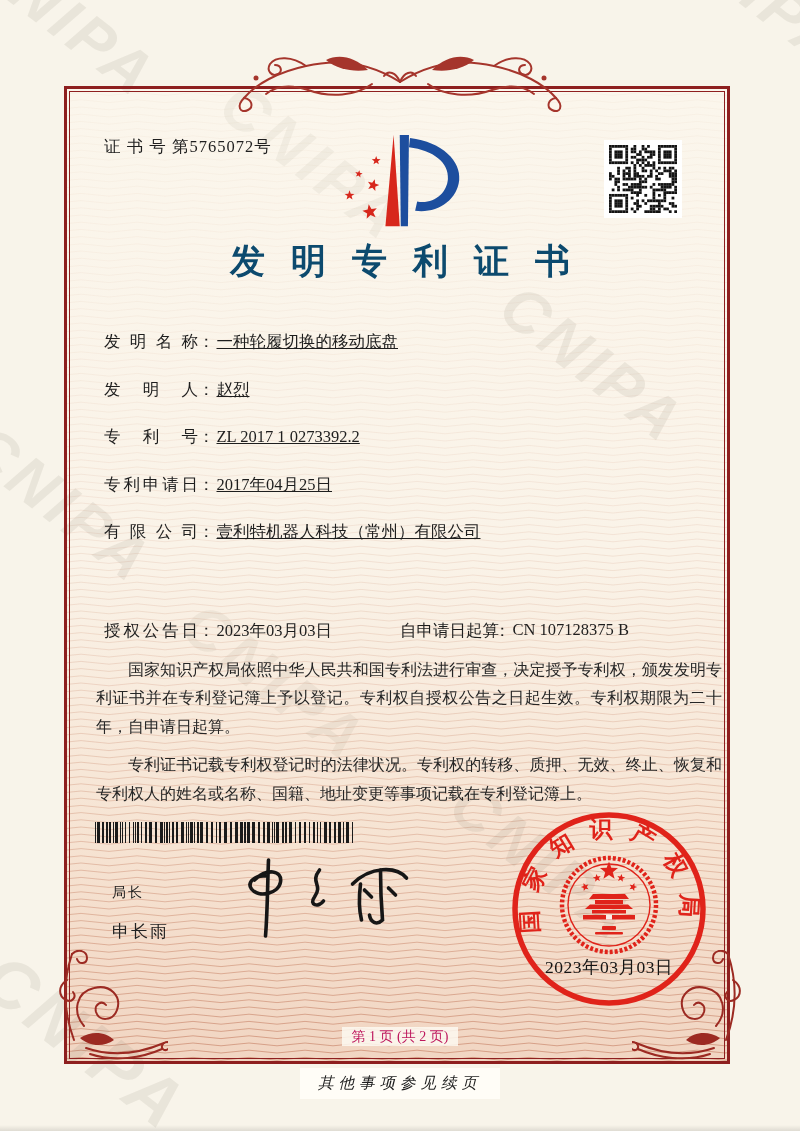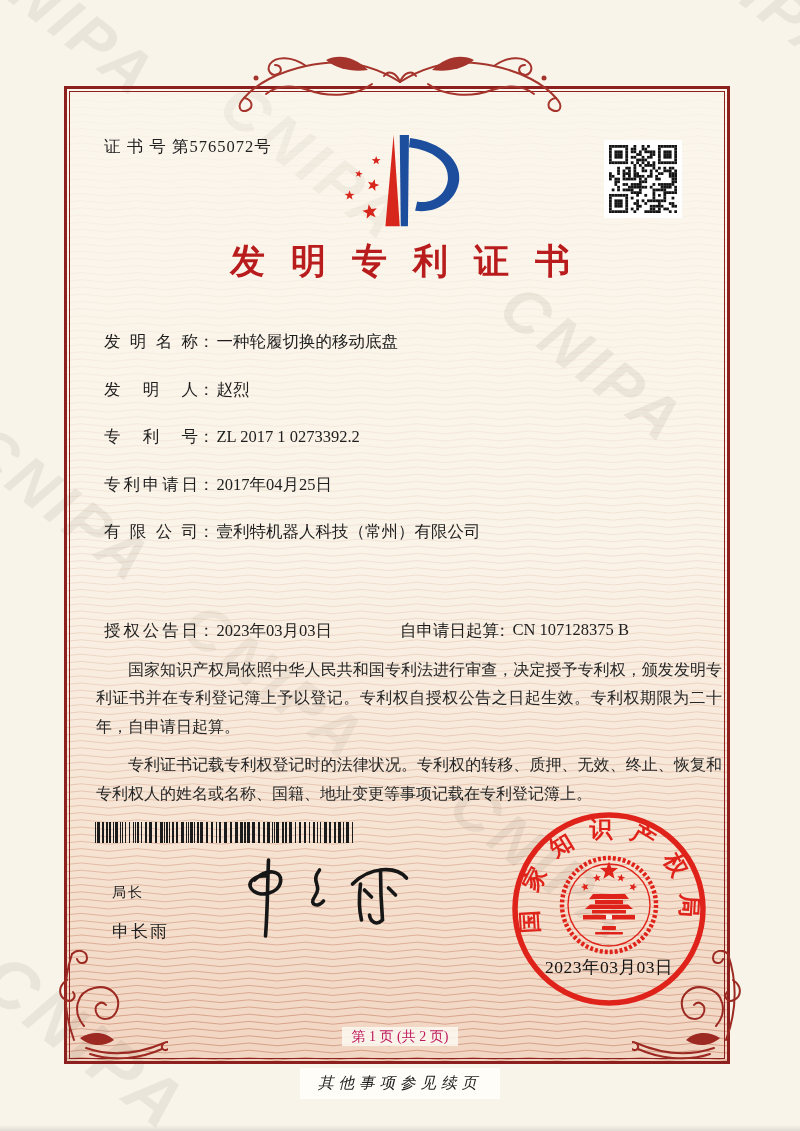--- a/index.html
+++ b/index.html
@@ -22,27 +22,27 @@
   .cert-border::before{content:"";position:absolute;inset:2px;border:1px solid #8e1f1f;}
   .flourish{position:absolute;z-index:5;}
 
   .content{position:absolute;inset:0;z-index:6;}
 
   .cert-no{position:absolute;left:104px;top:136px;font-size:16.5px;letter-spacing:1px;color:#1f1f1f;}
   .logo{position:absolute;left:328px;top:120px;}
   .qr-box{position:absolute;left:604px;top:140px;width:78px;height:78px;background:#fff;
       display:flex;align-items:center;justify-content:center;}
   .title{position:absolute;left:0;top:238px;width:100%;text-align:center;font-size:35px;
-      font-weight:bold;letter-spacing:26px;padding-left:26px;box-sizing:border-box;color:#b91c1c;}
+      font-weight:bold;letter-spacing:26px;padding-left:26px;box-sizing:border-box;color:#0c4a6e;}
 
   .row{position:absolute;left:104px;font-size:16.5px;color:#1e1e1e;white-space:nowrap;}
   .flabel{display:inline-block;width:94px;text-align:justify;text-align-last:justify;
       -moz-text-align-last:justify;vertical-align:top;}
   .colon{vertical-align:top;margin-right:2px;}
-  .fvalue{display:inline-block;max-width:462px;vertical-align:top;line-height:1.38;white-space:normal;}
+  .fvalue{display:inline-block;max-width:462px;vertical-align:top;line-height:1.38;white-space:normal;text-decoration:underline;}
   .grant-right{position:absolute;left:296px;top:0;white-space:nowrap;}
 
   .paras{position:absolute;left:88px;top:656px;width:642px;font-size:16px;line-height:1.78;
       color:#262626;text-align:justify;}
   .paras p{margin:0 8px 10px;text-indent:2em;}
 
   .barcode{position:absolute;left:95px;top:822px;}
   .signer-title{position:absolute;left:112px;top:884px;font-size:14px;letter-spacing:2px;}
   .signer-name{position:absolute;left:112px;top:920px;font-size:17px;letter-spacing:2px;}
   .signature{position:absolute;left:222px;top:850px;}

